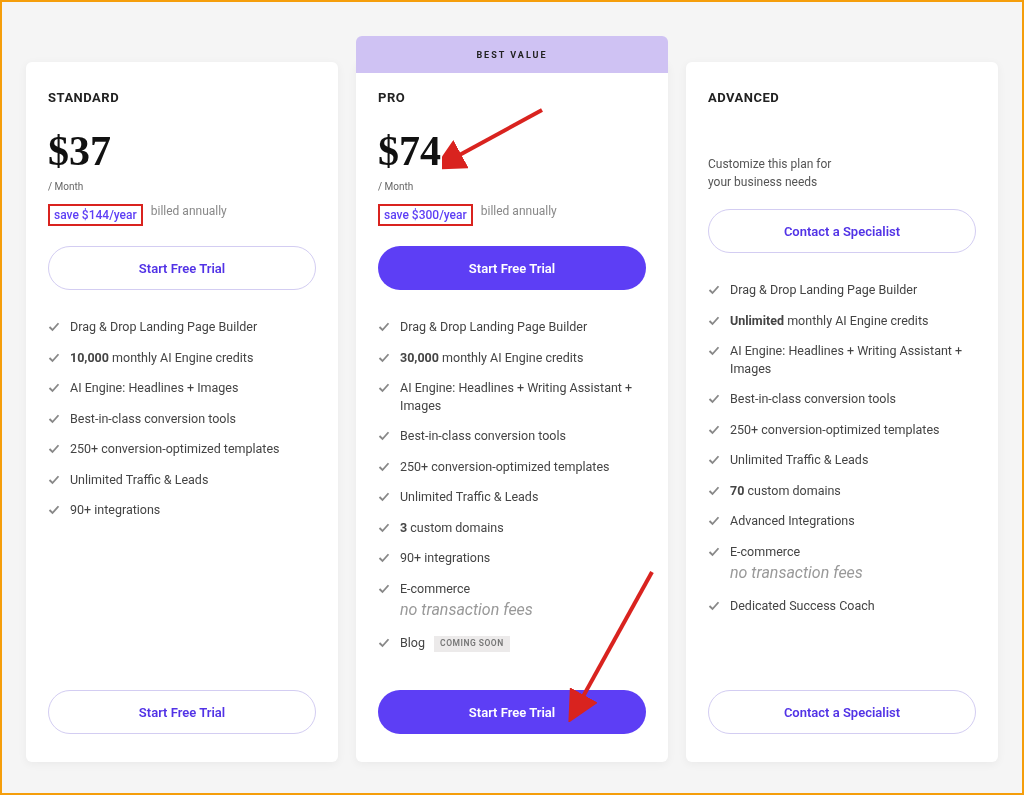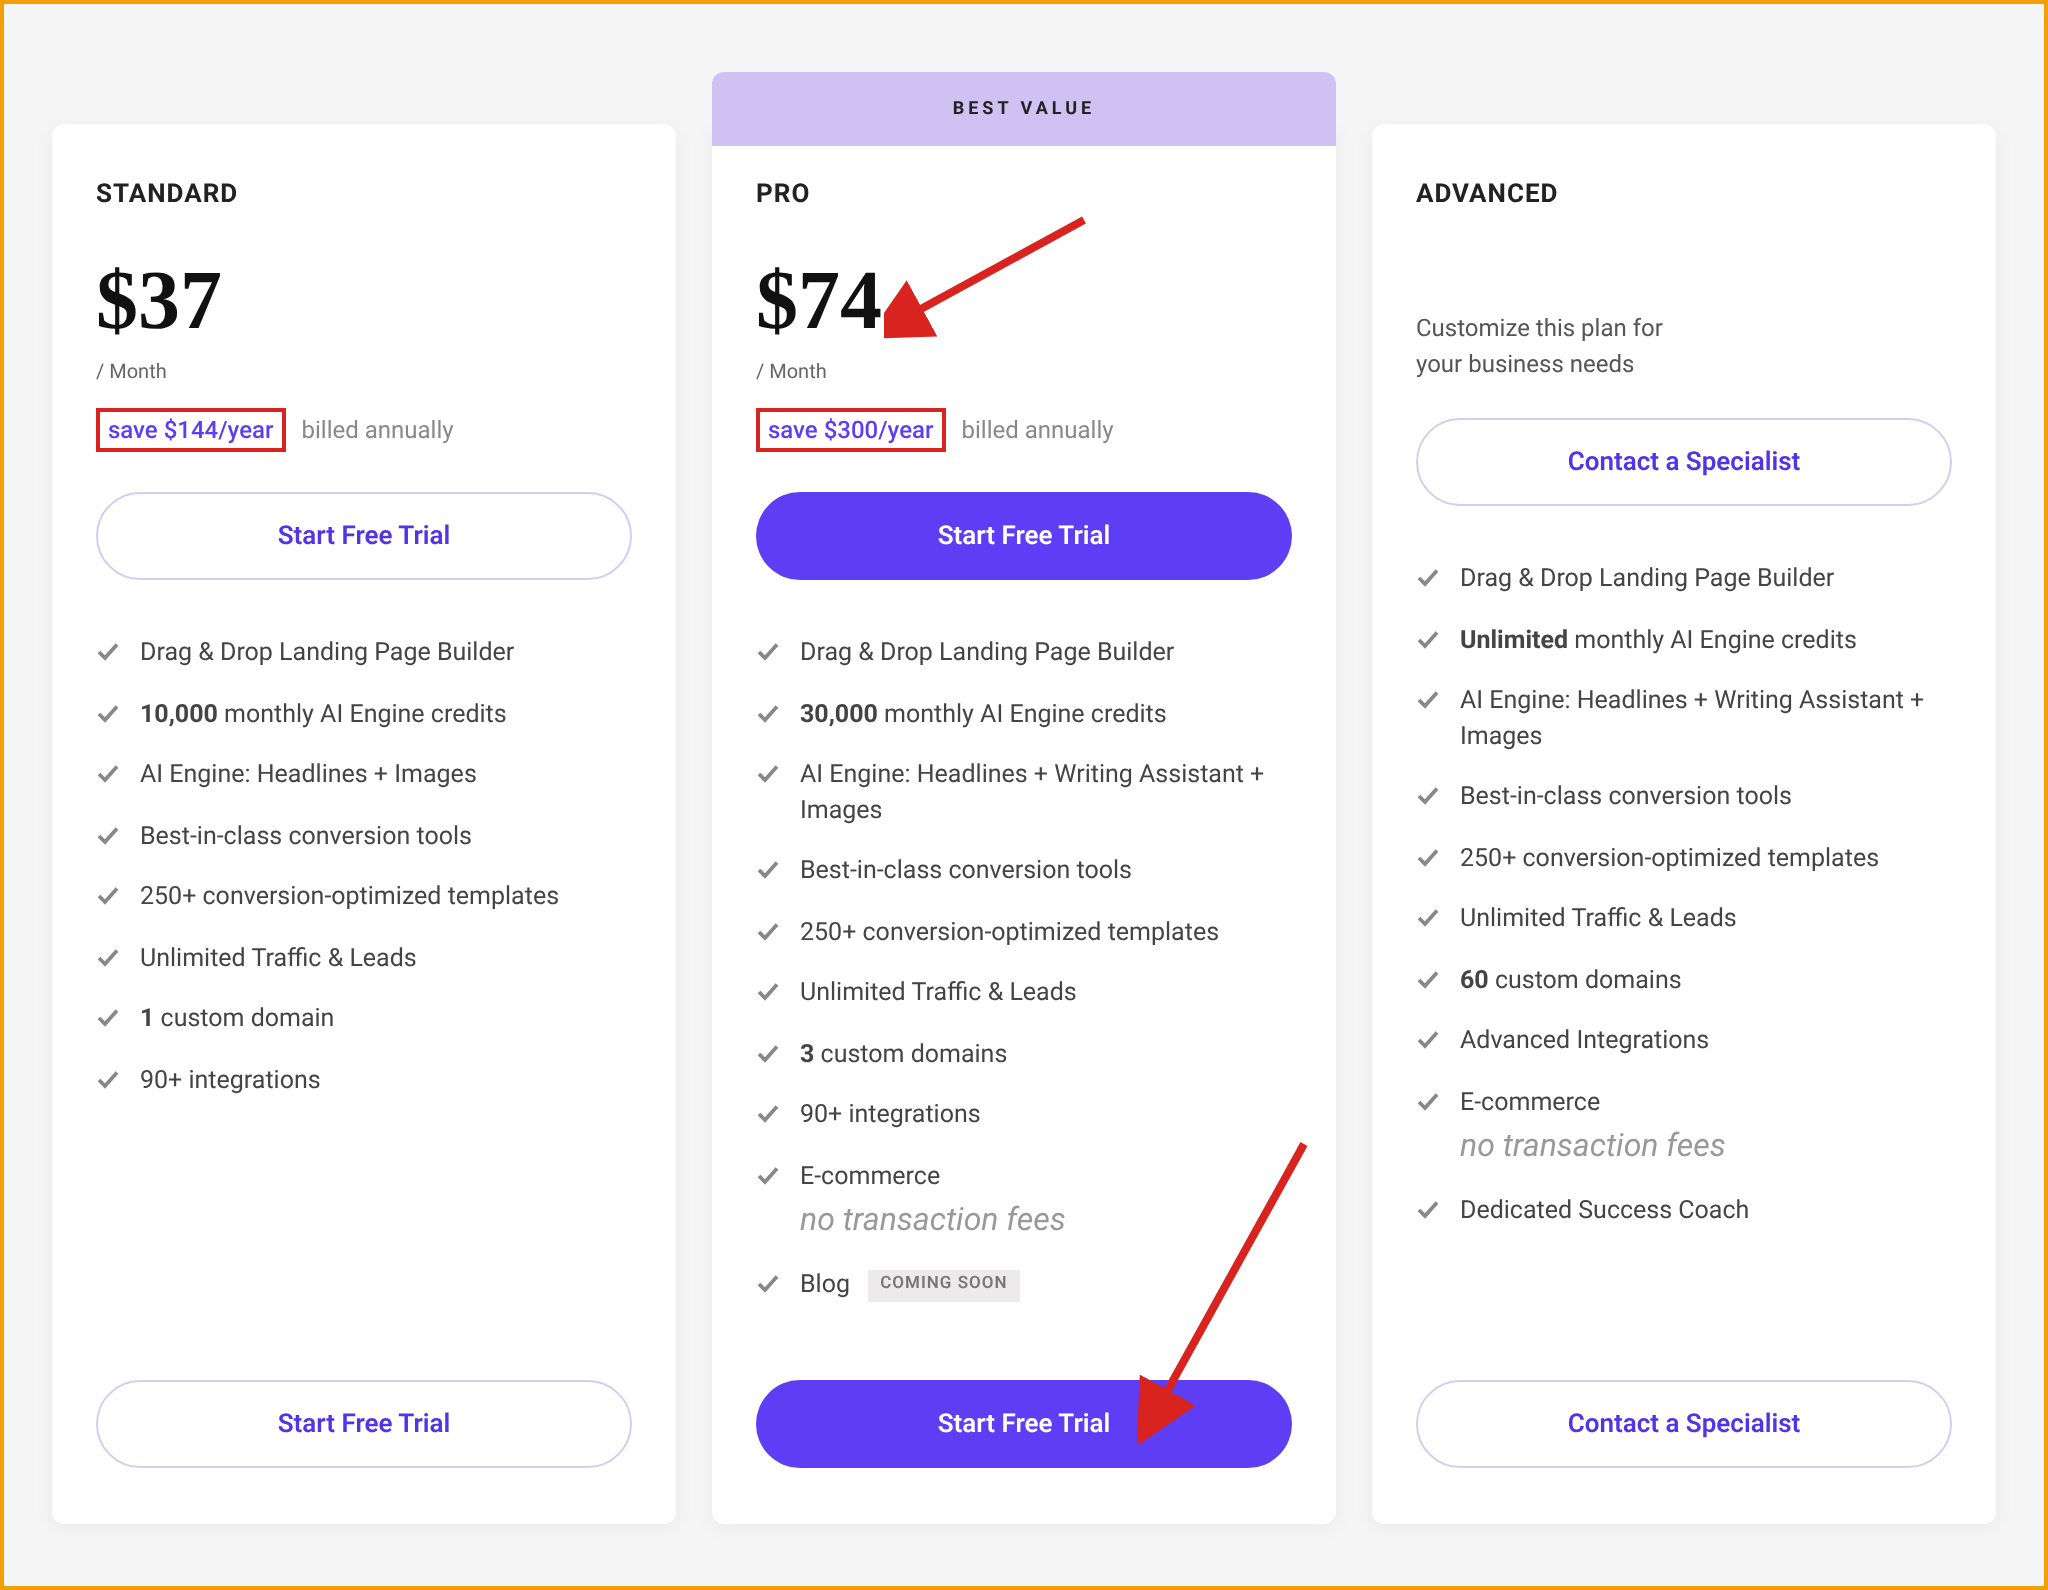--- a/index.html
+++ b/index.html
@@ -77,21 +77,20 @@
   }
   .custom-text {
     font-size: 12px;
     color: #555;
     line-height: 1.5;
     margin-bottom: 18px;
     margin-top: 28px;
   }
   .savings-line {
     display: flex;
-    align-items: center;
     gap: 8px;
     font-size: 12px;
     margin-bottom: 20px;
   }
   .save-badge {
     color: #5d3ef5;
     font-weight: 500;
     padding: 2px 4px;
   }
   .save-badge.highlighted {
@@ -239,28 +238,20 @@
             </svg>
   </span>
           <span class="feature-text"><span>Unlimited Traffic &amp; Leads</span></span>
         </li>
         <li>
           <span class="check">
     <svg viewBox="0 0 16 16">
               <polyline points="2,8 6,12 14,3"></polyline>
             </svg>
   </span>
-          <span class="feature-text"><span class="bold">1</span> custom domain</span>
-        </li>
-        <li>
-          <span class="check">
-    <svg viewBox="0 0 16 16">
-              <polyline points="2,8 6,12 14,3"></polyline>
-            </svg>
-  </span>
           <span class="feature-text"><span>90+ integrations</span></span>
         </li>
       </ul>
       <div class="cta-btn outline bottom-cta">Start Free Trial</div>
     </div>
     <div class="card featured">
       <div class="best-value-band">BEST VALUE</div>
       <div class="plan-name">PRO</div>
       <div class="price-line">
       <span class="price">$74</span>
@@ -410,21 +401,21 @@
             </svg>
   </span>
           <span class="feature-text"><span>Unlimited Traffic &amp; Leads</span></span>
         </li>
         <li>
           <span class="check">
     <svg viewBox="0 0 16 16">
               <polyline points="2,8 6,12 14,3"></polyline>
             </svg>
   </span>
-          <span class="feature-text"><span class="bold">60</span> custom domains</span>
+          <span class="feature-text"><span class="bold">70</span> custom domains</span>
         </li>
         <li>
           <span class="check">
     <svg viewBox="0 0 16 16">
               <polyline points="2,8 6,12 14,3"></polyline>
             </svg>
   </span>
           <span class="feature-text"><span>Advanced Integrations</span></span>
         </li>
         <li>

